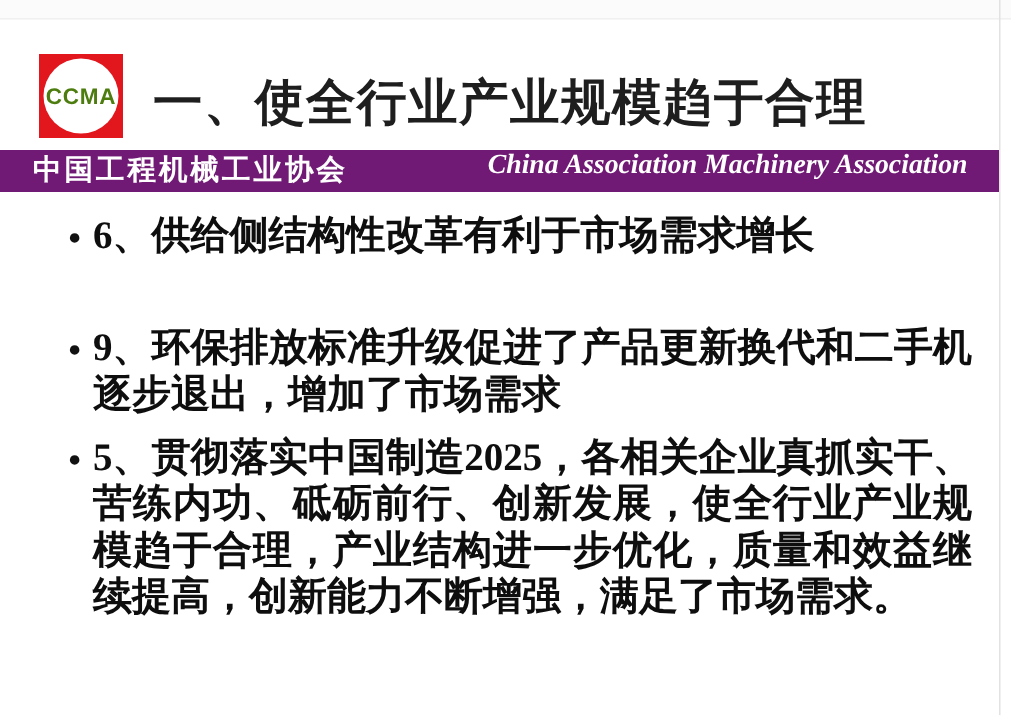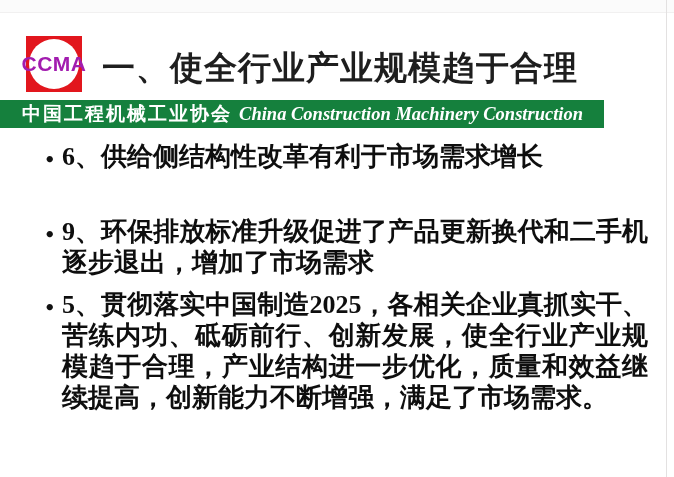--- a/index.html
+++ b/index.html
@@ -39,47 +39,47 @@
     position: absolute;
     left: 3px; top: 3px;
     width: 50px; height: 50px;
     border-radius: 50%;
     background: #ffffff;
     display: flex;
     align-items: center;
     justify-content: center;
   }
   .logo-text {
-    color: #a21caf;
+    color: #4d7c0f;
     font-weight: bold;
-    font-size: 21px;
+    font-size: 15px;
     letter-spacing: 0.5px;
     font-family: "Liberation Sans", sans-serif;
   }
   
   .title {
     position: absolute;
     left: 60px; top: 46px;
     width: 560px;
     text-align: center;
     font-size: 33px;
     font-weight: 600;
     color: #1e1e1e;
     letter-spacing: 1px;
     white-space: nowrap;
     font-family: "Liberation Sans", "DejaVu Sans", sans-serif;
   }
   
   .banner {
     position: absolute;
     left: 0; top: 100px;
-    width: 604px; height: 28px;
-    background: #15803d;
+    width: 666px; height: 28px;
+    background: #701a75;
     display: flex;
-    align-items: center;
+    align-items: flex-start;
     justify-content: space-between;
   }
   .banner-cn {
     margin-left: 22px;
     color: #ffffff;
     font-weight: bold;
     font-size: 19px;
     letter-spacing: 2px;
     white-space: nowrap;
   }
@@ -133,21 +133,21 @@
   <div class="logo">
     <div class="logo-circle">
       <span class="logo-text">CCMA</span>
     </div>
   </div>
 
   <div class="title">一、使全行业产业规模趋于合理</div>
 
   <div class="banner">
     <span class="banner-cn">中国工程机械工业协会</span>
-    <span class="banner-en">China Construction Machinery Construction</span>
+    <span class="banner-en">China Association Machinery Association</span>
   </div>
 
   <div class="content">
     <div class="bullet bullet-1">
       <span class="dot">•</span>
       <span>6、供给侧结构性改革有利于市场需求增长</span>
     </div>
     <div class="bullet bullet-2">
       <span class="dot">•</span>
       <span>9、环保排放标准升级促进了产品更新换代和二手机逐步退出，增加了市场需求</span>

